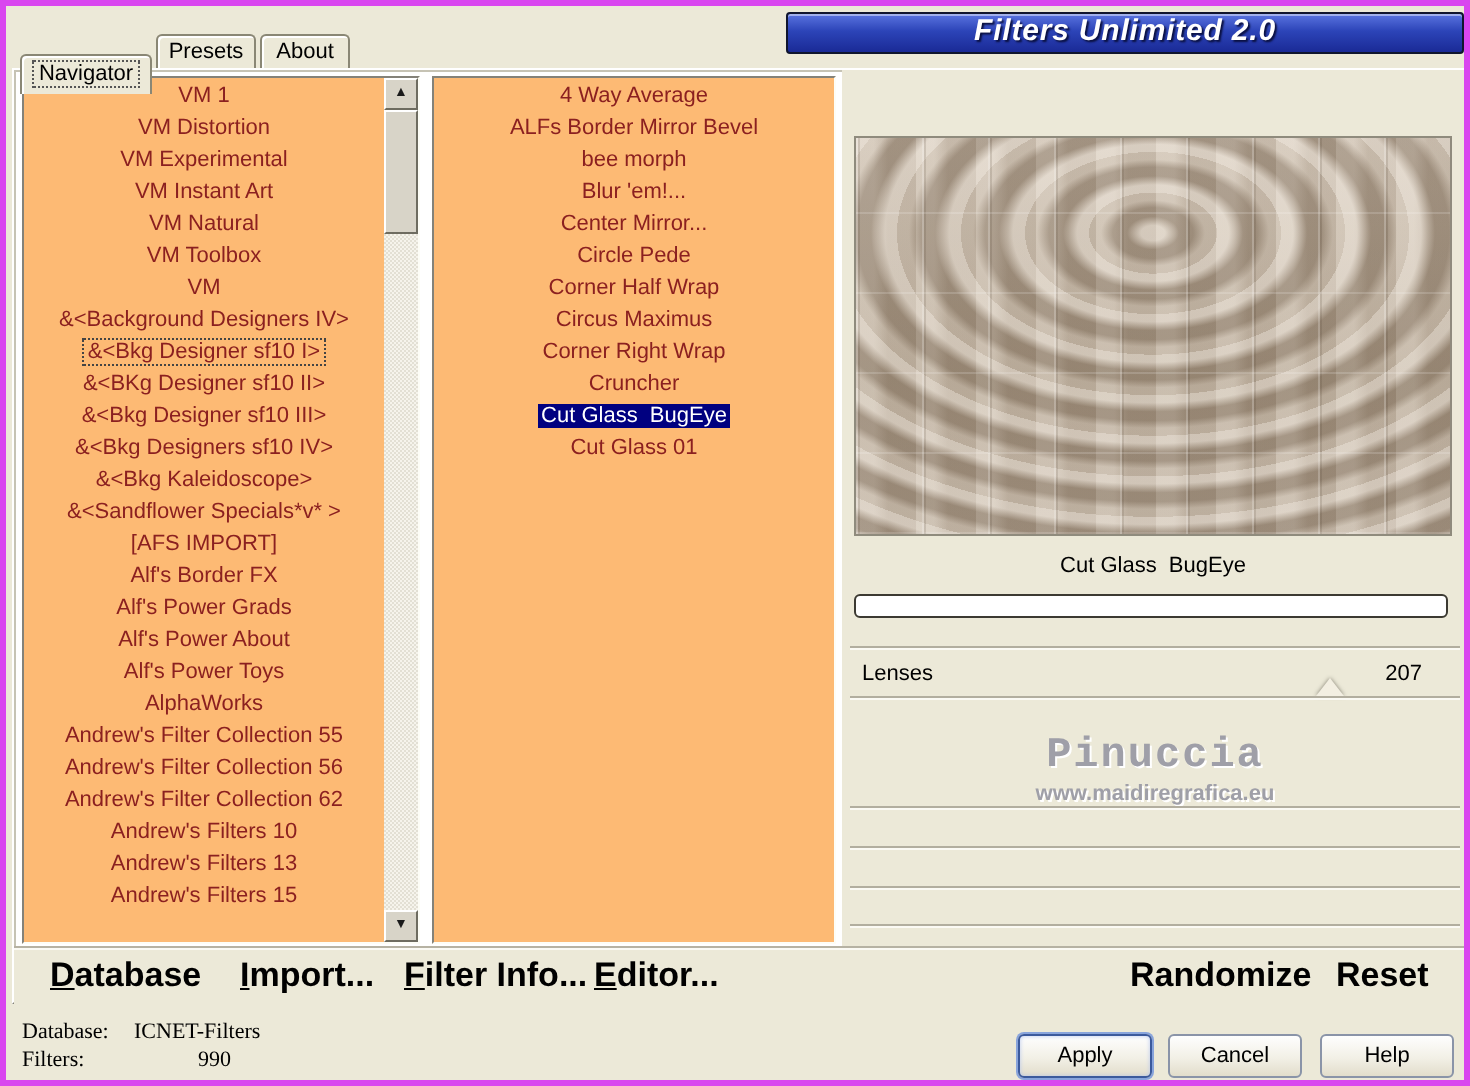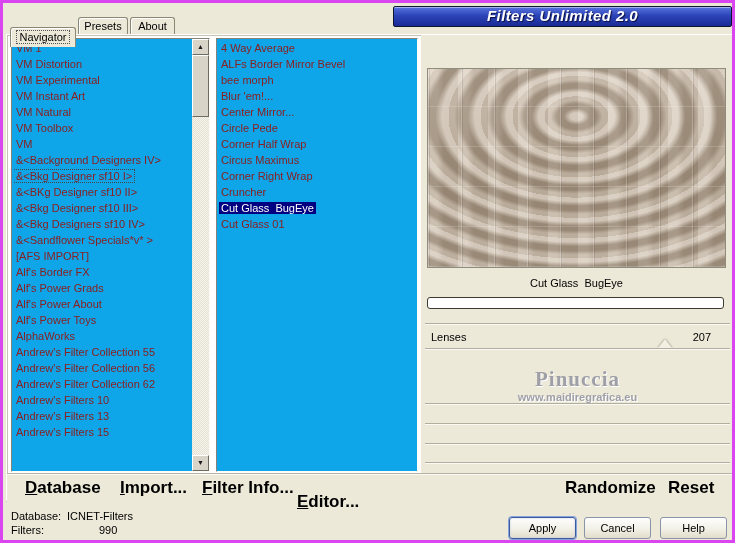--- a/index.html
+++ b/index.html
@@ -35,23 +35,23 @@
   .tab-about     { left:127px;width:45px; }
   .tab-navigator .tab-label { outline:1px dotted #555; padding:0 2px; }
   
   .tabpage {
     position:absolute; left:3px; top:31px; width:728px; height:468px; box-sizing:border-box;
     background:#fff; border:1px solid; border-color:#fff #848279 #848279 #fff;
     box-shadow:0 0 0 1px #c6c3b4 inset;
   }
   
   .listbox {
-    position:absolute; box-sizing:border-box; background:#0ea5e9;
+    position:absolute; box-sizing:border-box; background:#fdba74;
     border:1px solid; border-color:#848279 #fdfdf6 #fdfdf6 #848279;
-    padding:1px 2px; overflow:hidden;
+    padding:1px 2px; overflow:hidden;text-align:center;
   }
   .cat-list    { left:8px;   top:35px; width:199px; height:434px; padding-right:19px; }
   .filter-list { left:213px; top:35px; width:202px; height:434px; }
   .li { height:16px; line-height:16px; font-size:11px; color:var(--list-text,#8b2020); overflow:hidden; }
   .li [data-slot] { white-space:pre; padding:0 2px; }
   .cat-list .li.selected [data-slot] { outline:1px dotted #444; }
   .filter-list .li.selected [data-slot] { background:var(--selection-bg,#000080); color:var(--selection-text,#fff); }
   
   .vscroll {
     position:absolute; left:189px; top:36px; width:17px; height:432px;
@@ -102,44 +102,44 @@
   .param-row .pl { position:absolute; left:4px;  font-size:11px; color:#000; white-space:pre; }
   .param-row .pv { position:absolute; right:13px; font-size:11px; color:#000; }
   .thumb-tri {
     position:absolute; left:237px; top:304px; width:0; height:0;
     border-left:7px solid transparent; border-right:7px solid transparent;
     border-bottom:9px solid #f3efe2;
     filter:drop-shadow(0 0 1px #7d7a6c);
   }
   .wm1 {
     position:absolute; left:0; top:332px; width:313px; text-align:center;
-    font-family:Liberation Serif, serif;
+    font-family:Liberation Mono, monospace;
     font-size:21px; font-weight:bold; letter-spacing:1px;
     color:var(--watermark,#9f9fa8); text-shadow:1px 1px 0 #fff;
   }
   .wm2 {
     position:absolute; left:0; top:356px; width:313px; text-align:center;
     font-size:11px; font-weight:bold;
     color:var(--watermark,#9f9fa8); text-shadow:1px 1px 0 #fff;
   }
   
   .toolbar {
     position:absolute; left:4px; top:470px; width:727px; height:28px;
     background:var(--window-bg,#ece9d8);
     border-top:1px solid #b6b2a3; box-shadow:inset 0 1px 0 #fbfaf4;
   }
   .menu-btn {
     position:absolute; top:0; height:28px; line-height:28px;
     font-size:17px; font-weight:bold; color:#000; cursor:default;
   }
   .menu-btn.accel::first-letter { text-decoration:underline; }
   .mb-db   { left:18px; }  .mb-imp { left:113px; } .mb-fi { left:195px; }
-  .mb-ed   { left:290px;margin-top:14px; } .mb-rnd { left:558px; } .mb-rst{ left:661px; }
-  
-  .stxt { position:absolute; font-size:11px; color:#000; line-height:12px; }
+  .mb-ed   { left:290px; } .mb-rnd { left:558px; } .mb-rst{ left:661px; }
+  
+  .stxt { position:absolute; font-size:11px; color:#000; line-height:12px;font-family:Liberation Serif, serif; }
   .s-dbl { left:8px;  top:507px; } .s-dbv { left:64px; top:507px; }
   .s-fll { left:8px;  top:521px; } .s-flv { left:64px; top:521px;margin-left:32px; }
   .btn {
     position:absolute; top:514px; width:67px; height:22px; box-sizing:border-box;
     background:linear-gradient(180deg,#fefefe 0%,#f2f0e6 55%,#e2ddcb 100%);
     border:1px solid #8a94a8; border-radius:3px;
     font-size:11px; text-align:center; line-height:20px; color:#000;
   }
   .btn-apply  { left:506px; border-color:#3c5a9c; box-shadow:0 0 0 1px #88a4dc, inset 0 0 2px #b8c8ee; }
   .btn-cancel { left:581px; }
@@ -173,20 +173,21 @@
       <div class="li"><span data-slot="">VM Experimental</span></div>
       <div class="li"><span data-slot="">VM Instant Art</span></div>
       <div class="li"><span data-slot="">VM Natural</span></div>
       <div class="li"><span data-slot="">VM Toolbox</span></div>
       <div class="li"><span data-slot="">VM</span></div>
       <div class="li"><span data-slot="">&amp;&lt;Background Designers IV&gt;</span></div>
       <div class="li selected"><span data-slot="">&amp;&lt;Bkg Designer sf10 I&gt;</span></div>
       <div class="li"><span data-slot="">&amp;&lt;BKg Designer sf10 II&gt;</span></div>
       <div class="li"><span data-slot="">&amp;&lt;Bkg Designer sf10 III&gt;</span></div>
       <div class="li"><span data-slot="">&amp;&lt;Bkg Designers sf10 IV&gt;</span></div>
+      <div class="li"><span data-slot="">&amp;&lt;Bkg Kaleidoscope&gt;</span></div>
       <div class="li"><span data-slot="">&amp;&lt;Sandflower Specials*v* &gt;</span></div>
       <div class="li"><span data-slot="">[AFS IMPORT]</span></div>
       <div class="li"><span data-slot="">Alf's Border FX</span></div>
       <div class="li"><span data-slot="">Alf's Power Grads</span></div>
       <div class="li"><span data-slot="">Alf's Power About</span></div>
       <div class="li"><span data-slot="">Alf's Power Toys</span></div>
       <div class="li"><span data-slot="">AlphaWorks</span></div>
       <div class="li"><span data-slot="">Andrew's Filter Collection 55</span></div>
       <div class="li"><span data-slot="">Andrew's Filter Collection 56</span></div>
       <div class="li"><span data-slot="">Andrew's Filter Collection 62</span></div>

